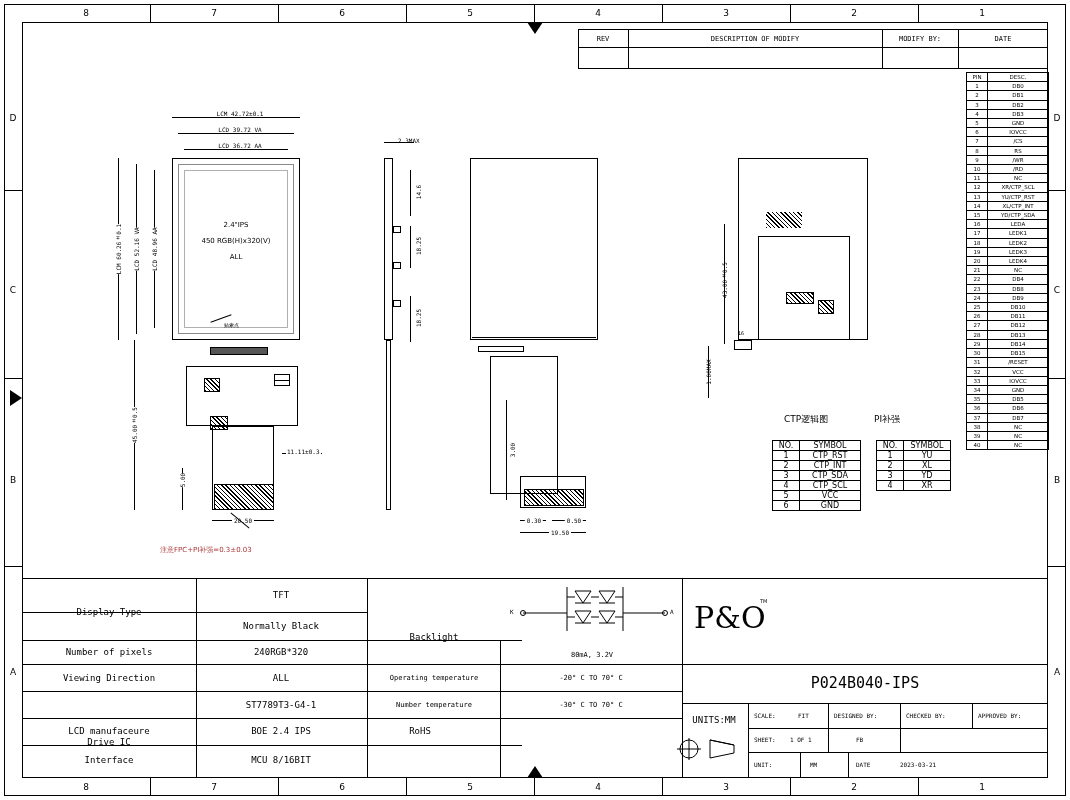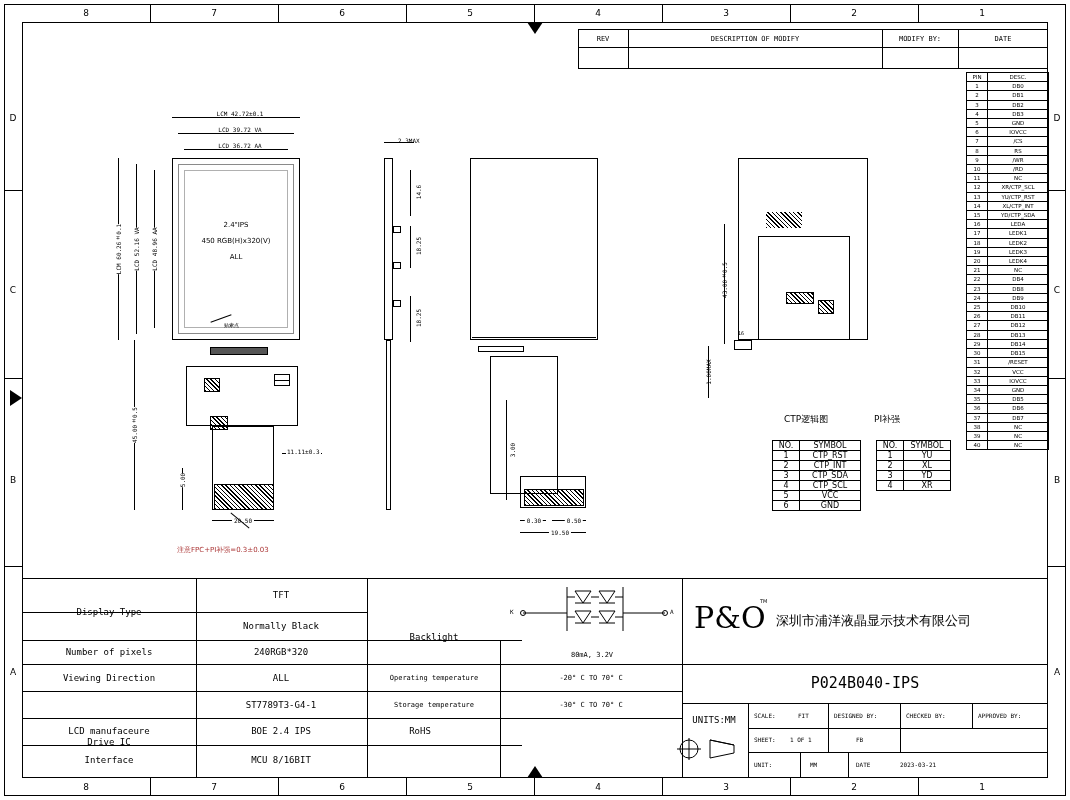--- a/index.html
+++ b/index.html
@@ -306,21 +306,21 @@
 
   <div class="ln v" style="left:134px;top:340px;height:170px;"></div>
   <div class="txt c xs mono vert" style="left:134px;top:425px;background:#fff;">45.00±0.5</div>
   <div class="ln v" style="left:182px;top:468px;height:42px;"></div>
   <div class="txt c xs mono vert" style="left:182px;top:480px;background:#fff;">5.00</div>
   <div class="ln h" style="left:212px;top:520px;width:62px;"></div>
   <div class="txt c xs mono" style="left:243px;top:520px;background:#fff;padding:0 2px;">20.50</div>
   <div class="ln h" style="left:282px;top:453px;width:40px;"></div>
   <div class="txt xs mono" style="left:286px;top:448px;background:#fff;padding:0 1px;">11.11±0.3</div>
 
-  <div class="txt sm" style="left:160px;top:545px;color:#a33;margin-left:17px;">注意FPC+PI补强=0.3±0.03</div>
+  <div class="txt sm" style="left:160px;top:545px;color:#a33;">注意FPC+PI补强=0.3±0.03</div>
   <div class="ln" style="left:228px;top:520px;width:24px;height:1px;transform:rotate(40deg);"></div>
 
   <div class="box" style="left:384px;top:158px;width:9px;height:182px;"></div>
   <div class="box" style="left:386px;top:340px;width:5px;height:170px;"></div>
   <div class="box" style="left:393px;top:226px;width:8px;height:7px;"></div>
   <div class="box" style="left:393px;top:262px;width:8px;height:7px;"></div>
   <div class="box" style="left:393px;top:300px;width:8px;height:7px;"></div>
   <div class="ln h" style="left:384px;top:142px;width:30px;"></div>
   <div class="txt xs mono" style="left:398px;top:137px;">2.3MAX</div>
   <div class="txt c xs mono vert" style="left:418px;top:192px;">14.6</div>
@@ -444,21 +444,21 @@
   <div class="txt c md mono" style="left:109px;top:742px;">Drive IC</div>
   <div class="txt c md mono" style="left:281px;top:705px;">ST7789T3-G4-1</div>
   <div class="txt c md mono" style="left:109px;top:731px;">LCD manufaceure</div>
   <div class="txt c md mono" style="left:281px;top:731px;">BOE 2.4 IPS</div>
   <div class="txt c md mono" style="left:109px;top:760px;">Interface</div>
   <div class="txt c md mono" style="left:281px;top:760px;">MCU 8/16BIT</div>
 
   <div class="txt c md mono" style="left:434px;top:637px;">Backlight</div>
   <div class="txt c sm mono" style="left:434px;top:678px;">Operating temperature</div>
   <div class="txt c sm mono" style="left:591px;top:678px;">-20° C TO 70° C</div>
-  <div class="txt c sm mono" style="left:434px;top:705px;">Storage temperature</div>
+  <div class="txt c sm mono" style="left:434px;top:705px;">Number temperature</div>
   <div class="txt c sm mono" style="left:591px;top:705px;">-30° C TO 70° C</div>
   <div class="txt c md mono" style="left:420px;top:731px;">RoHS</div>
 
   <div style="position:absolute;left:515px;top:585px;">
     <svg width="160" height="56" viewBox="0 0 160 56">
       <line x1="8" y1="28" x2="52" y2="28" stroke="#000" stroke-width="1"></line>
       <line x1="108" y1="28" x2="150" y2="28" stroke="#000" stroke-width="1"></line>
       <circle cx="8" cy="28" r="2.5" fill="none" stroke="#000"></circle>
       <circle cx="150" cy="28" r="2.5" fill="none" stroke="#000"></circle>
       <g stroke="#000" fill="none" stroke-width="1">
@@ -481,21 +481,20 @@
         <line x1="52" y1="28" x2="52" y2="28"></line>
       </g>
     </svg>
   </div>
   <div class="txt xs mono" style="left:510px;top:608px;">K</div>
   <div class="txt xs mono" style="left:670px;top:608px;">A</div>
   <div class="txt c sm mono" style="left:592px;top:655px;">80mA, 3.2V</div>
 
   <div class="txt" style="left:694px;top:600px;font-size:30px;font-family:'DejaVu Serif',serif;">P&amp;O</div>
   <div class="txt xxs" style="left:760px;top:598px;">TM</div>
-  <div class="txt" style="left:776px;top:612px;font-size:13px;">深圳市浦洋液晶显示技术有限公司</div>
   <div class="ln h" style="left:682px;top:664px;width:366px;"></div>
   <div class="txt c" style="left:865px;top:683px;font-size:15px;font-family:'DejaVu Sans Mono',monospace;">P024B040-IPS</div>
   <div class="ln h" style="left:682px;top:703px;width:366px;"></div>
 
   <div class="ln v" style="left:748px;top:703px;height:75px;"></div>
   <div class="txt c md mono" style="left:714px;top:720px;">UNITS:MM</div>
   <div style="position:absolute;left:676px;top:736px;">
     <svg width="68" height="26" viewBox="0 0 68 26">
       <circle cx="13" cy="13" r="9" fill="none" stroke="#000"></circle>
       <line x1="1" y1="13" x2="25" y2="13" stroke="#000"></line>

